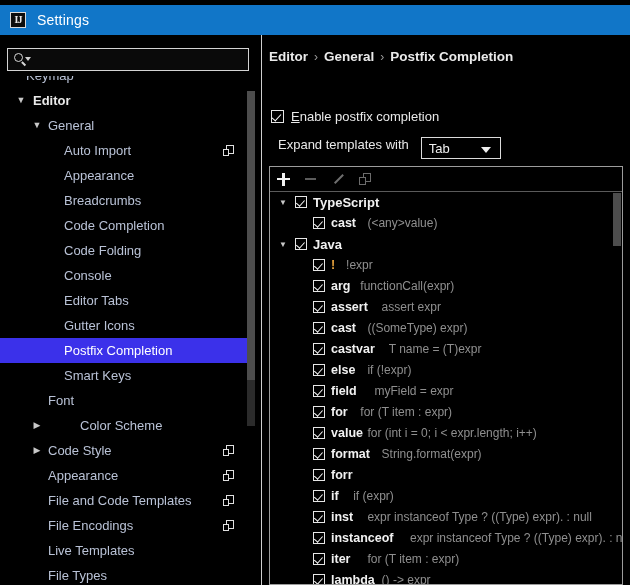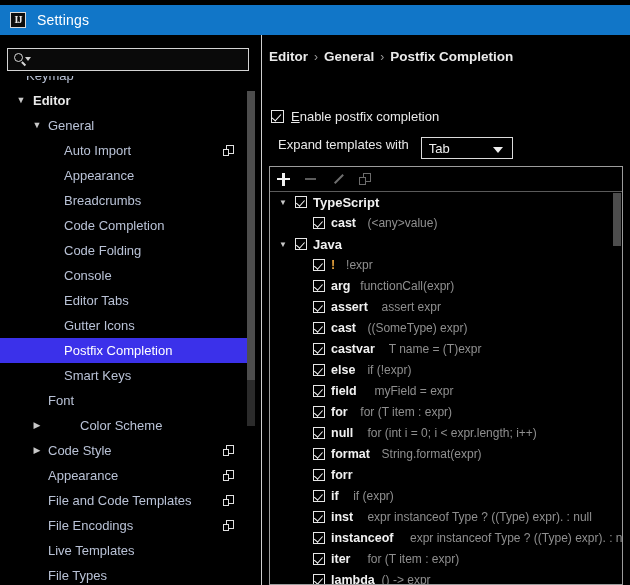--- a/index.html
+++ b/index.html
@@ -122,21 +122,21 @@
   .enable-label {
     color: #e9e9e9; font-size: 13px; margin-left: 7px;
   }
   .enable-label .mn { text-decoration: underline; }
 
   .expand-row {
     position: absolute; left: 16px; top: 102px; display: flex; align-items: flex-start;
   }
   .expand-label { color: #e9e9e9; font-size: 13px; }
   .combo {
-    position: relative; margin-left: 12px; width: 92px; height: 22px;
+    position: relative; margin-left: 12px; width: 80px; height: 22px;
     border: 1px solid #dcdcdc; background: #000; display: flex; align-items: center;
   }
   .combo .val { color: #f0f0f0; font-size: 13px; padding-left: 7px; }
   .combo .dn {
     position: absolute; right: 9px; top: 9px;
     border-left: 5px solid transparent; border-right: 5px solid transparent;
     border-top: 6px solid #efefef;
   }
 
   .listframe {
@@ -411,21 +411,21 @@
             <span class="key" style="left: 61px;">field</span>
             <span class="desc" style="left: 104.5px;">myField = expr</span>
           </div>
           <div class="lrow">
             <span class="rcb" style="left: 43px;"></span>
             <span class="key" style="left: 61px;">for</span>
             <span class="desc" style="left: 90.3px;">for (T item : expr)</span>
           </div>
           <div class="lrow">
             <span class="rcb" style="left: 43px;"></span>
-            <span class="key" style="left: 61px;">null</span>
+            <span class="key" style="left: 61px;">value</span>
             <span class="desc" style="left: 97.4px;">for (int i = 0; i &lt; expr.length; i++)</span>
           </div>
           <div class="lrow">
             <span class="rcb" style="left: 43px;"></span>
             <span class="key" style="left: 61px;">format</span>
             <span class="desc" style="left: 111.6px;">String.format(expr)</span>
           </div>
           <div class="lrow">
             <span class="rcb" style="left: 43px;"></span>
             <span class="key" style="left: 61px;">forr</span>

